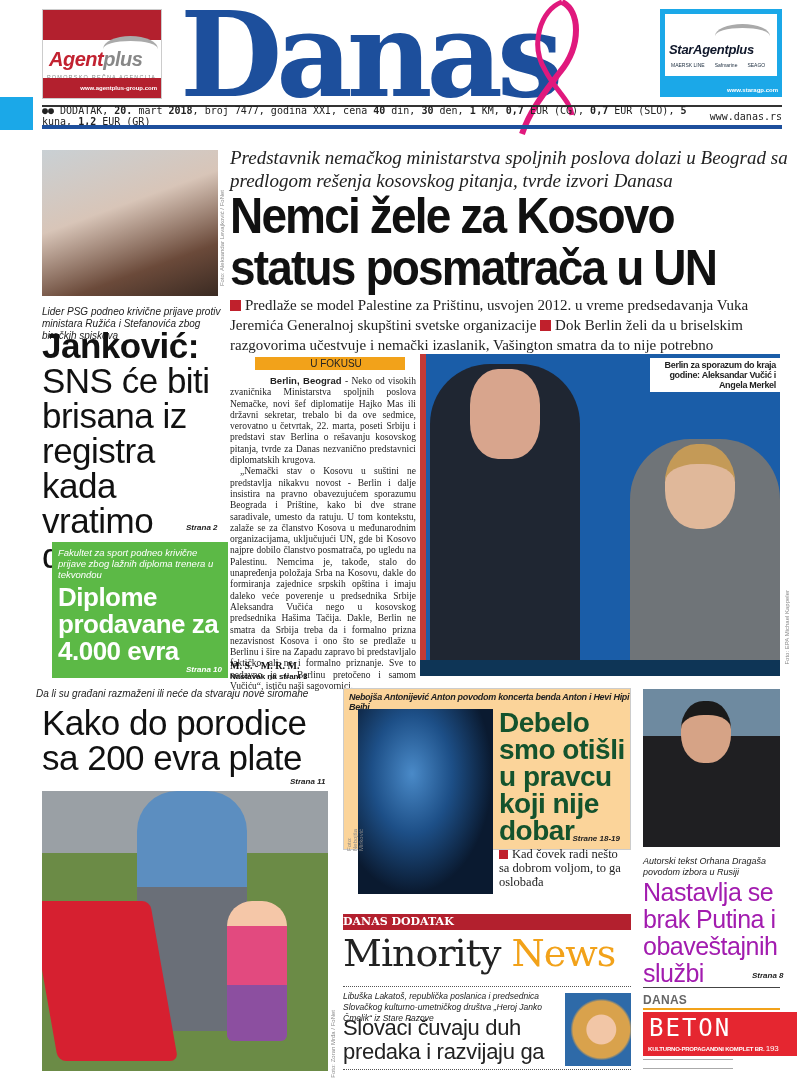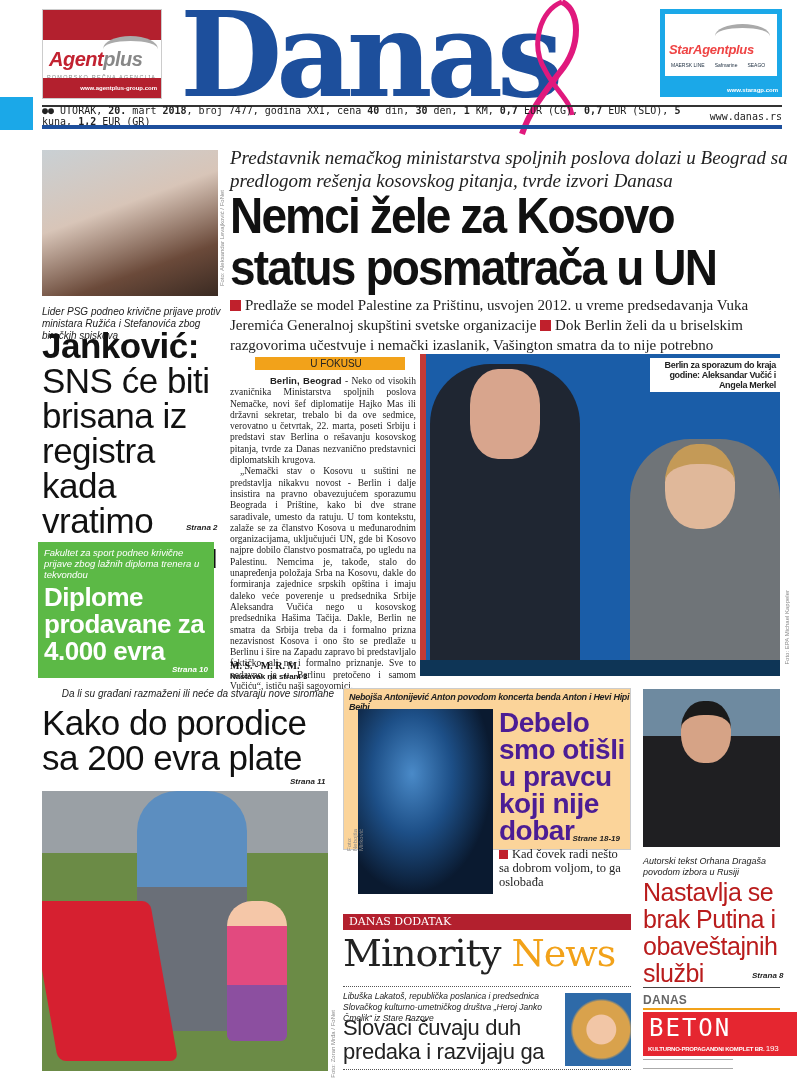--- a/index.html
+++ b/index.html
@@ -16,41 +16,41 @@
   .ad-left .brand { position:absolute; left:6px; top:38px; font-size:20px; font-weight:bold; font-style:italic; color:#c22231; letter-spacing:-0.5px; }
   .ad-left .brand span { color:#888; }
   .ad-left .sub { position:absolute; left:4px; top:64px; font-size:5.5px; color:#888; letter-spacing:1.2px; }
 
   .logo { left: 180px; top: 0px; width: 440px; height: 110px; font-family: "DejaVu Serif", serif; font-weight: bold; font-size: 118px; color: #1d4f9c; letter-spacing: -6px; line-height: 110px; }
   .ribbon { left: 500px; top: 0; width: 90px; height: 135px; }
 
   .ad-right { left: 660px; top: 9px; width: 122px; height: 88px; background:#1ba8e8; overflow:hidden; }
   .ad-right .inner { position:absolute; left:5px; top:5px; width:112px; height:62px; background:#fff; }
   .ad-right .brand { position:absolute; left:4px; top:28px; font-size:13px; font-weight:bold; font-style:italic; color:#1ba8e8; letter-spacing:-0.3px; }
-  .ad-right .brand span { color:#ef4444; }
+  .ad-right .brand span { color:#0f172a; }
   .ad-right .swoosh { position:absolute; left:50px; top:10px; width:55px; height:24px; border-top:4px solid #aaa; border-radius:50% 50% 0 0; }
   .ad-right .partners { position:absolute; left:6px; top:48px; font-size:5px; color:#234; display:flex; gap:10px; }
   .ad-right .url { position:absolute; right:4px; bottom:4px; font-size:6px; font-weight:bold; color:#fff; }
 
   .dateline-top { left: 42px; top: 105px; width: 740px; height: 2px; background: #333; }
   .dateline { left: 42px; top: 108px; width: 740px; height: 16px; font-family: "DejaVu Sans Mono", monospace; font-size: 10px; color: #222; display:flex; justify-content: space-between; align-items:center; }
   .dateline b { font-weight: bold; }
   .dateline-bottom { left: 42px; top: 125px; width: 740px; height: 4px; background: #1d4f9c; }
 
   
   .photo { overflow: hidden; }
   .jank-photo { left: 42px; top: 150px; width: 176px; height: 146px; background: linear-gradient(160deg,#c9d0d4 0%, #d8c5b8 40%, #6b4a3a 75%, #3a2a22 100%); }
   .credit-v { writing-mode: vertical-rl; transform: rotate(180deg); font-size: 6px; color: #888; font-family: "Liberation Sans Narrow","Liberation Sans",sans-serif; }
   .kicker { font-style: italic; font-size: 10px; line-height: 12px; color: #222; font-family: "Liberation Sans", sans-serif; }
   .jank-kicker { left: 42px; top: 306px; width: 180px; }
   .jank-title { left: 42px; top: 328px; width: 182px; font-size: 35px; line-height: 35px; letter-spacing: -0.5px; }
   .jank-title b { font-weight: bold; display:block; }
   .strana { font-size: 8px; font-style: italic; font-weight: bold; color: #222; }
 
-  .green-box { left: 38px; top: 542px; width: 176px; height: 136px; background: #5cb946; color: #fff; padding: 5px 6px; }
+  .green-box { left: 52px; top: 542px; width: 176px; height: 136px; background: #5cb946; color: #fff; padding: 5px 6px; }
   .green-box .kicker { color:#fff; font-size: 9.5px; line-height: 11px; }
   .green-box .title { font-weight: bold; font-size: 26px; line-height: 27px; margin-top: 4px; letter-spacing: -0.5px; }
   .green-box .strana { color: #fff; position:absolute; right:6px; bottom:4px; }
 
   
   .main-kicker { left: 230px; top: 146px; width: 560px; font-family: "Liberation Serif", serif; font-style: italic; font-size: 19px; line-height: 23px; color: #222; }
   .main-title { left: 230px; top: 190px; width: 570px; font-family: "Liberation Sans", sans-serif; font-weight: bold; font-size: 50px; line-height: 52px; letter-spacing: -2px; transform: scaleX(0.92); transform-origin: left; color:#111; }
   .main-deck { left: 230px; top: 295px; width: 560px; font-family: "Liberation Serif", serif; font-size: 15px; line-height: 20px; color: #222; }
   .sq { display: inline-block; width: 11px; height: 11px; background: #c0202c; margin-right: 4px; vertical-align: -1px; }
 
@@ -65,55 +65,55 @@
   .main-photo { left: 420px; top: 354px; width: 360px; height: 322px; background: linear-gradient(90deg,#c23a36 0 6px, #1a5da8 6px 100%); }
   .person-a { position:absolute; left: 10px; top: 10px; width: 150px; height: 312px; background: #1f2632; border-radius: 60px 60px 0 0; }
   .person-a .face { position:absolute; left: 40px; top: 5px; width: 70px; height: 90px; background:#d8a58d; border-radius: 40%; }
   .person-b { position:absolute; left: 210px; top: 85px; width: 150px; height: 237px; background: #6f7478; border-radius: 60px 60px 0 0; }
   .person-b .face { position:absolute; left: 35px; top: 5px; width: 70px; height: 85px; background:#e0b89a; border-radius: 45%; border-top: 20px solid #c49a57; }
   .podium { position:absolute; left: 0; bottom: 0; width: 100%; height: 16px; background: #0e3556; }
   .main-caption { position:absolute; right: 0; top: 4px; background: #fff; padding: 2px 4px; font-family: "Liberation Sans", sans-serif; font-size: 9px; line-height: 10px; font-weight: bold; text-align: right; color: #222; letter-spacing: -0.3px; }
   .main-credit { left: 784px; top: 590px; }
 
   
-  .kako-kicker { left: 48px; top: 688px; width: 300px; text-align: center; }
+  .kako-kicker { left: 36px; top: 688px; width: 300px; }
   .kako-title { left: 42px; top: 705px; width: 300px; font-size: 35px; line-height: 35px; letter-spacing: -0.5px; }
   .kako-strana { left: 290px; top: 777px; }
   .kako-photo { left: 42px; top: 791px; width: 286px; height: 280px; background: linear-gradient(180deg,#9aa0a5 0 22%, #6b8b46 22% 100%); }
   .stroller { position:absolute; left: 2px; top: 110px; width: 120px; height: 160px; background: #d62030; transform: skewX(10deg); border-radius: 8px; }
   .mom { position:absolute; left: 95px; top: 0; width: 110px; height: 240px; background: linear-gradient(180deg,#5c8ec0 0 40%, #6a6f78 40% 100%); border-radius: 40px 40px 10px 10px; }
   .kid { position:absolute; left: 185px; top: 110px; width: 60px; height: 140px; background: linear-gradient(180deg,#f5c7a8 0 18%, #e24a7f 18% 60%, #8c4fa0 60% 100%); border-radius: 25px 25px 6px 6px; }
   .kako-credit { left: 330px; top: 1010px; }
 
   
   .anton-box { left: 343px; top: 688px; width: 288px; height: 162px; background: #fbd49a; border: 1px solid #ccc; }
   .anton-kicker { position:absolute; left: 5px; top: 3px; font-size: 9px; font-style: italic; font-weight: bold; color: #222; letter-spacing: -0.3px; }
   .anton-photo { position:absolute; left: 14px; top: 20px; width: 135px; height: 185px; background: radial-gradient(ellipse at 40% 35%, #4a8ac8 0%, #1d4f87 35%, #0a1a30 70%); }
-  .anton-title { position:absolute; left: 155px; top: 20px; width: 130px; font-weight: bold; font-size: 28px; line-height: 27px; letter-spacing: -0.5px; color: #4c1d95; }
+  .anton-title { position:absolute; left: 155px; top: 20px; width: 130px; font-weight: bold; font-size: 28px; line-height: 27px; letter-spacing: -0.5px; color: #14532d; }
   .anton-deck { position:absolute; left: 155px; top: 158px; width: 130px; font-family: "Liberation Serif", serif; font-size: 12.5px; line-height: 14px; color: #222; }
   .anton-deck .sq { width: 9px; height: 9px; }
   .anton-strana { position:absolute; right: 10px; bottom: 6px; }
   .anton-credit { position:absolute; left: 2px; top: 140px; }
 
   
-  .dodatak-bar { left: 343px; top: 914px; width: 288px; height: 16px; background: #b3202e; color: #fff; font-family: "DejaVu Serif", serif; font-weight: normal; font-size: 11px; line-height: 16px; padding-left: 6px; }
+  .dodatak-bar { left: 343px; top: 914px; width: 288px; height: 16px; background: #b3202e; color: #fff; font-family: "DejaVu Serif", serif; font-weight: bold; font-size: 11px; line-height: 16px; padding-left: 0; }
   .minority { left: 343px; top: 932px; width: 300px; font-family: "DejaVu Serif", serif; font-size: 38px; line-height: 42px; letter-spacing: -1px; color: #222; }
   .minority .news { color: #f2a21a; }
   .dotted { border-top: 1px dotted #555; height: 0; }
   .dot1 { left: 343px; top: 986px; width: 288px; }
   .dot2 { left: 343px; top: 1069px; width: 288px; }
   .slov-kicker { left: 343px; top: 991px; width: 230px; font-size: 8.5px; line-height: 11px; }
   .slov-title { left: 343px; top: 1016px; width: 230px; font-size: 22px; line-height: 24px; letter-spacing: -0.3px; color: #222; }
   .slov-photo { left: 565px; top: 993px; width: 66px; height: 73px; background: radial-gradient(circle at 55% 50%, #f2c6a6 0 28%, #d9a24c 30% 55%, #2e6aa8 60%); }
 
   
   .drag-photo { left: 643px; top: 689px; width: 137px; height: 158px; background: linear-gradient(180deg, #6e8aa0 0 30%, #1f1f22 30% 100%); }
   .drag-head { position:absolute; left: 38px; top: 12px; width: 50px; height: 62px; background: #d6a386; border-radius: 45%; border-top: 14px solid #1a1a1a; }
   .drag-kicker { left: 643px; top: 856px; width: 140px; font-size: 9px; line-height: 11px; }
-  .drag-title { left: 643px; top: 879px; width: 150px; font-size: 25px; line-height: 27px; letter-spacing: -0.5px; color: #b91c1c; }
+  .drag-title { left: 643px; top: 879px; width: 150px; font-size: 25px; line-height: 27px; letter-spacing: -0.5px; color: #a21caf; }
   .drag-strana { left: 752px; top: 971px; }
   .drag-rule { left: 643px; top: 987px; width: 137px; height: 1px; background: #444; }
 
   .beton-label { left: 643px; top: 993px; font-weight: bold; font-size: 12px; color: #666; letter-spacing: 0.3px; }
   .beton-rule { left: 643px; top: 1008px; width: 137px; height: 2px; background: #f2a21a; }
   .beton-box { left: 643px; top: 1012px; width: 154px; height: 44px; background: #e52630; color: #fff; }
   .beton-word { position:absolute; left: 6px; top: 2px; font-family: "DejaVu Sans Mono", monospace; font-size: 24px; letter-spacing: 2px; color: #fff; font-weight: normal; }
   .beton-sub { position:absolute; left: 5px; bottom: 3px; font-size: 6px; font-weight: bold; letter-spacing: -0.2px; }
   .beton-sub span { font-size: 8px; font-weight: normal; }
   .beton-lines { left: 643px; top: 1059px; width: 90px; height: 10px; border-top: 1px solid #aaa; border-bottom: 1px solid #aaa; }
@@ -148,21 +148,21 @@
       <span>SEAGO</span>
     </div>
   </div>
   <div class="url">www.staragp.com</div>
 </div>
 
 <div class="abs dateline-top"></div>
 <div class="abs dateline">
   <div>
     <span>●●</span>
-    <span>UTORAK,</span>
+    <span>DODATAK,</span>
     <b>20.</b>
     <span>mart</span>
     <b>2018</b><span>, broj 7477, godina XXI, cena</span>
     <b>40</b> <span>din,</span>
     <b>30</b> <span>den,</span>
     <b>1</b> <span>KM,</span>
     <b>0,7</b> <span>EUR (CG),</span>
     <b>0,7</b> <span>EUR (SLO),</span>
     <b>5</b> <span>kuna,</span>
     <b>1,2</b> <span>EUR (GR)</span>

